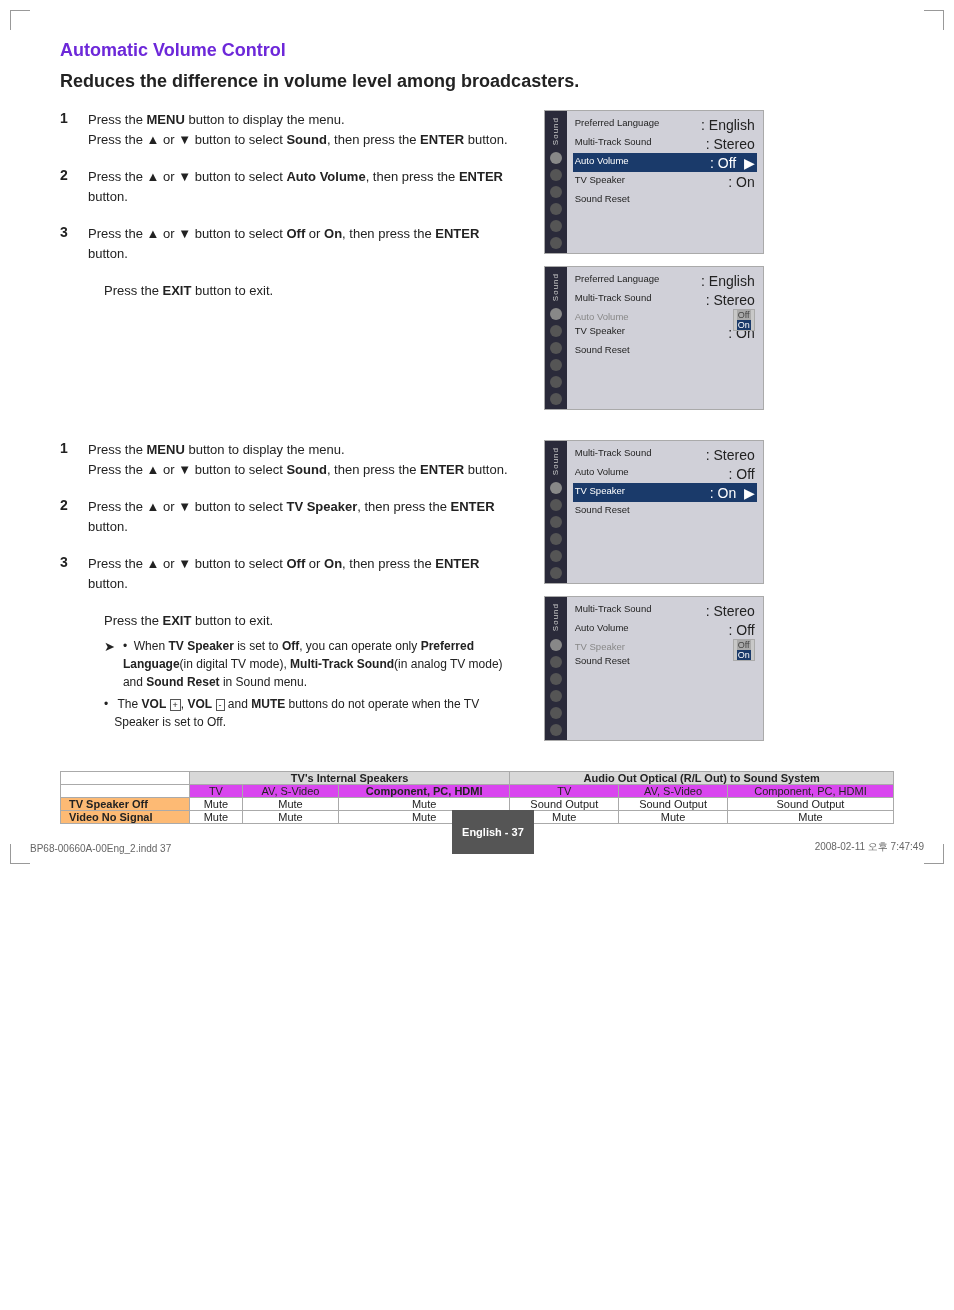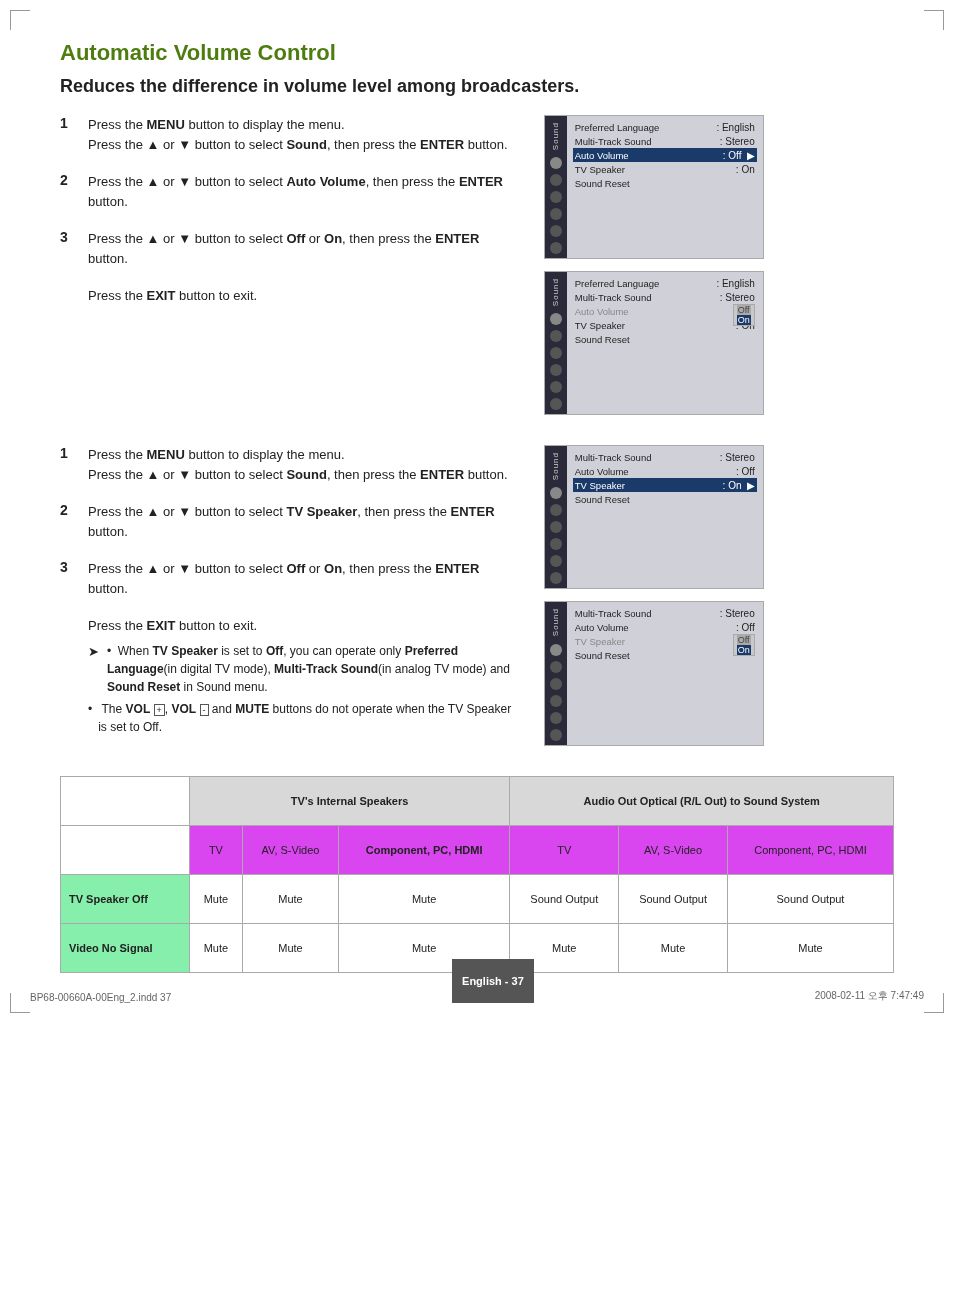--- a/index.html
+++ b/index.html
@@ -23,24 +23,24 @@
       height: 20px;
       border-top: 1.5px solid #999;
       border-left: 1.5px solid #999;
     }
     .corner-mark.tl { top: 10px; left: 10px; }
     .corner-mark.tr { top: 10px; right: 10px; border-left: none; border-right: 1.5px solid #999; }
     .corner-mark.bl { bottom: 10px; left: 10px; border-top: none; border-bottom: 1.5px solid #999; }
     .corner-mark.br { bottom: 10px; right: 10px; border-top: none; border-bottom: 1.5px solid #999; border-left: none; border-right: 1.5px solid #999; }
 
     h1.section-title {
-      font-size: 22px;
+      font-size: 18px;
       font-weight: bold;
       margin-bottom: 10px;
-      color: #4d7c0f;
+      color: #6d28d9;
     }
     .subtitle {
       font-weight: bold;
       font-size: 18px;
       margin-bottom: 18px;
     }
     .section {
       margin-bottom: 30px;
     }
     .content-row {
@@ -67,21 +67,21 @@
       font-size: 14px;
       font-weight: bold;
       min-width: 16px;
     }
     .step-text {
       font-size: 13px;
       line-height: 1.5;
     }
     .step-text b { font-weight: bold; }
     .step-note {
-      margin-left: 28px;
+      margin-left: 44px;
       margin-top: 6px;
       font-size: 13px;
       line-height: 1.5;
     }
     .note-arrow {
       display: flex;
       gap: 6px;
       margin-bottom: 4px;
       font-size: 12px;
       line-height: 1.5;
@@ -146,45 +146,45 @@
       padding: 1.5px 2px;
       color: #222;
     }
     .tv-menu-row.highlighted {
       background: #1a3a6a;
       color: #fff;
       padding: 1.5px 2px;
     }
     .tv-menu-row.dimmed { color: #888; }
     .tv-menu-row .label { font-size: 9.5px; }
-    .tv-menu-row .value { font-size: 10px; }
+    .tv-menu-row .value { font-size: 14px; }
 
     
     .info-table {
       width: 100%;
       border-collapse: collapse;
       margin-top: 20px;
       font-size: 11px;
     }
     .info-table th, .info-table td {
       border: 1px solid #aaa;
-      padding: 18px 8px;
+      padding: 0 8px;
       text-align: center;
     }
     .info-table .col-header-main {
       background: #d8d8d8;
       font-weight: bold;
     }
     .info-table .col-header-sub {
       background: #d946ef;
       font-weight: normal;
     }
     .info-table .row-header {
       font-weight: bold;
-      background: #86efac;
+      background: #fdba74;
       text-align: left;
     }
 
     
     .footer {
       position: absolute;
       bottom: 20px;
       left: 0;
       right: 0;
       display: flex;

